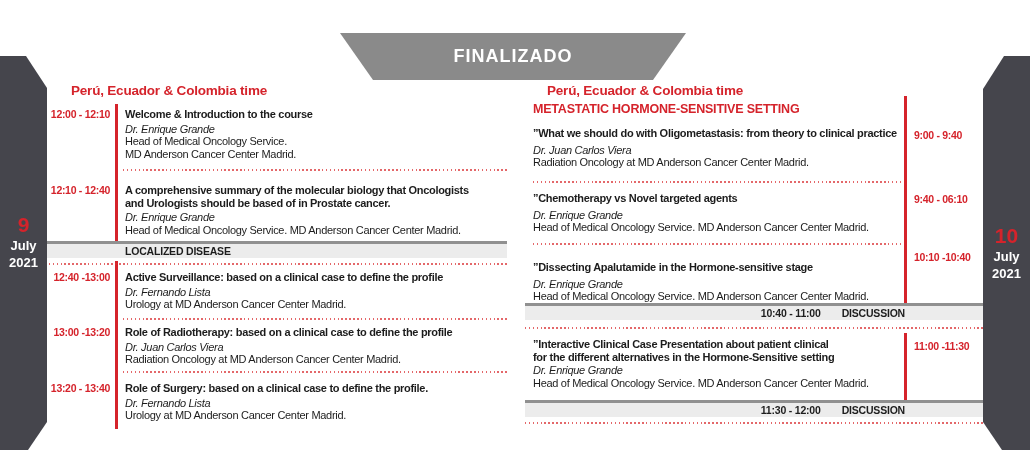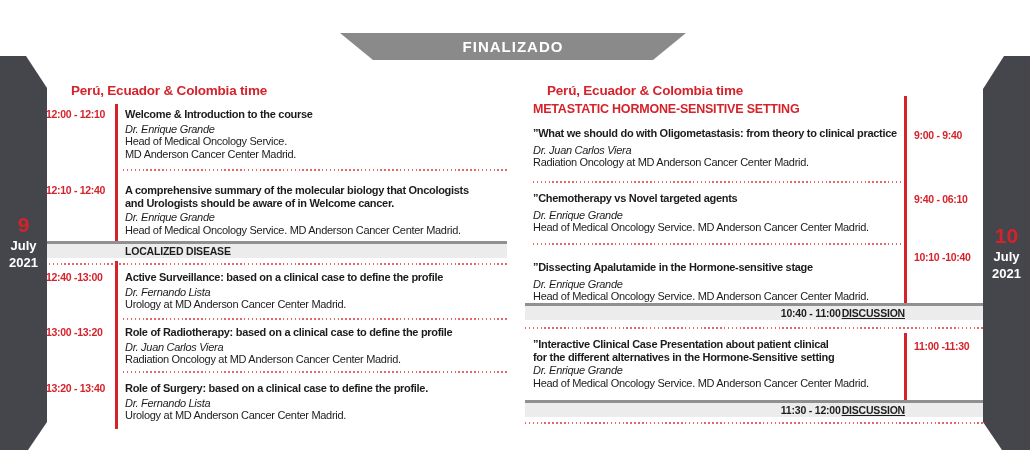--- a/index.html
+++ b/index.html
@@ -2,24 +2,24 @@
 <html><head>
 <meta charset="utf-8">
 <style>
   html,body{margin:0;padding:0;background:#fff;}
   .stage{
     position:relative;width:1030px;height:450px;background:#ffffff;overflow:hidden;
     font-family:"Liberation Sans","DejaVu Sans",sans-serif;color:#1c1c1c;
   }
   
   .banner{
-    position:absolute;left:340px;top:33px;width:346px;height:27px;background:#8a8a8a;
+    position:absolute;left:340px;top:33px;width:346px;height:47px;background:#8a8a8a;
     clip-path:polygon(0 0,100% 0,calc(100% - 33px) 100%,33px 100%);
     display:flex;align-items:center;justify-content:center;
-    color:#fff;font-weight:bold;font-size:15px;letter-spacing:1px;
+    color:#fff;font-weight:bold;font-size:18px;letter-spacing:1px;
   }
   
   .panel{position:absolute;top:56px;width:47px;height:394px;background:#45454c;z-index:5;}
   .panel-left{left:0;clip-path:polygon(0 0,26px 0,100% 32px,100% 366px,28px 100%,0 100%);}
   .panel-right{left:983px;clip-path:polygon(21px 0,100% 0,100% 100%,19px 100%,0 366px,0 33px);}
   .datebox{position:absolute;width:47px;text-align:center;z-index:6;font-weight:bold;color:#fff;}
   .datebox .day{display:block;color:#d5232b;font-size:21px;line-height:24px;}
   .datebox .mon,.datebox .yr{display:block;font-size:13px;line-height:17px;}
   .datebox-left{left:0;top:213px;}
   .datebox-right{left:983px;top:224px;}
@@ -28,37 +28,37 @@
   .sectionheader{position:absolute;left:533px;top:102px;font-size:12.5px;font-weight:bold;color:#d5232b;letter-spacing:-0.2px;white-space:nowrap;text-align:right;}
   .session{position:absolute;font-size:11px;letter-spacing:-0.3px;line-height:12.5px;color:#1c1c1c;}
   .session .title{font-weight:bold;white-space:nowrap;}
   .session .speaker{font-style:italic;white-space:nowrap;}
   .session .affil{white-space:nowrap;}
   .l-content{left:125px;width:382px;}
   .l-content .title{margin-bottom:2px;}
   .r-content{left:533px;width:368px;}
   .r-content .title{margin-bottom:4px;}
   .time{position:absolute;font-size:10.5px;font-weight:bold;color:#d5232b;letter-spacing:-0.3px;white-space:nowrap;}
-  .l-time{left:46px;width:64px;text-align:left;}
+  .l-time{left:46px;width:64px;text-align:right;}
   .r-time{left:914px;width:70px;text-align:left;}
   
   .vbar{position:absolute;width:3px;background:#d5232b;}
   
   .dotted{
     position:absolute;height:2px;
     background-image:repeating-linear-gradient(90deg,rgba(217,45,48,0.72) 0,rgba(217,45,48,0.72) 1.5px,transparent 1.5px,transparent 3.9px);
   }
   
   .graybar{
     position:absolute;height:17px;background:#ececec;border-top:3px solid #909090;
     display:flex;align-items:center;font-size:10.5px;font-weight:bold;color:#1d1d1d;letter-spacing:-0.2px;
   }
   .graybar.localized{left:45px;width:462px;padding-left:80px;box-sizing:border-box;}
   .graybar.discussion{left:525px;width:460px;justify-content:flex-end;padding-right:80px;box-sizing:border-box;}
-  .graybar .gap{margin-left:1px;text-decoration:underline;}
+  .graybar .gap{margin-left:21px;}
 </style>
 </head>
 <body>
 
 <div class="stage">
 
   <div class="banner">
     <span>FINALIZADO</span>
   </div>
 
@@ -85,21 +85,21 @@
     <div class="title">Welcome &amp; Introduction to the course</div>
     <div class="speaker">Dr. Enrique Grande</div>
     <div class="affil">Head of Medical Oncology Service.</div>
     <div class="affil">MD Anderson Cancer Center Madrid.</div>
   </div>
   <div class="dotted" style="left:123px;top:169px;width:384px;"></div>
 
   <div class="time l-time" style="top:184px;">12:10 - 12:40</div>
   <div class="session l-content" style="top:184px;">
     <div class="title" style="margin-bottom:0;">A comprehensive summary of the molecular biology that Oncologists</div>
-    <div class="title">and Urologists should be aware of in Welcome cancer.</div>
+    <div class="title">and Urologists should be based of in Prostate cancer.</div>
     <div class="speaker">Dr. Enrique Grande</div>
     <div class="affil">Head of Medical Oncology Service. MD Anderson Cancer Center Madrid.</div>
   </div>
 
   <div class="graybar localized" style="top:241px;text-align:center;">
     <span>LOCALIZED DISEASE</span>
   </div>
   <div class="dotted" style="left:45px;top:263px;width:462px;"></div>
 
   <div class="time l-time" style="top:271px;">12:40 -13:00</div>

